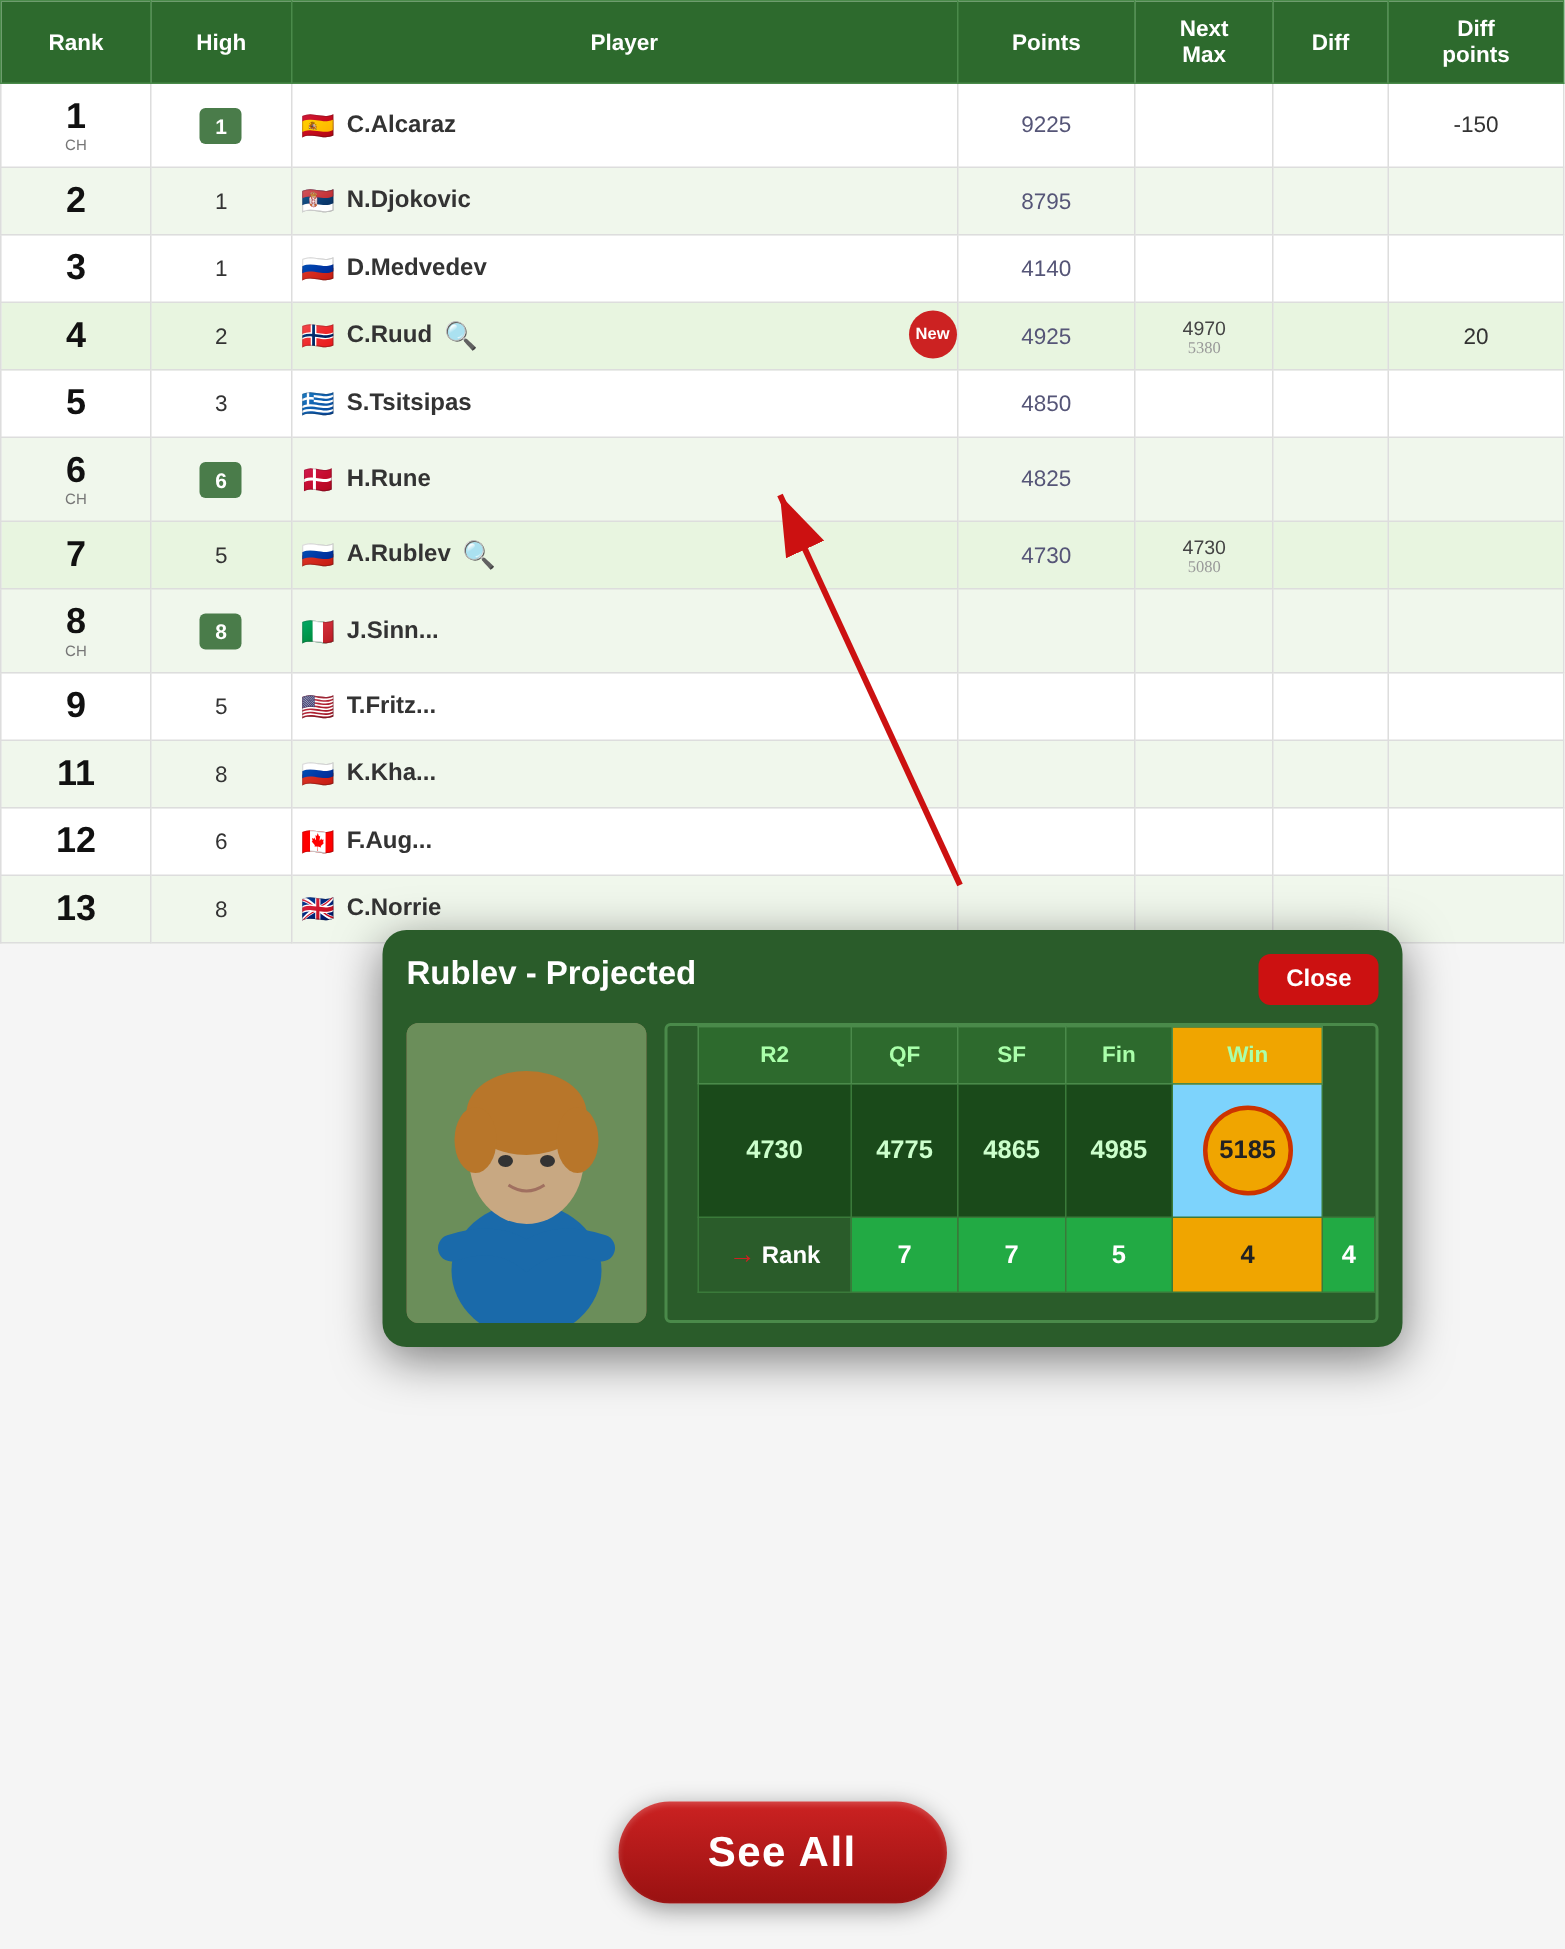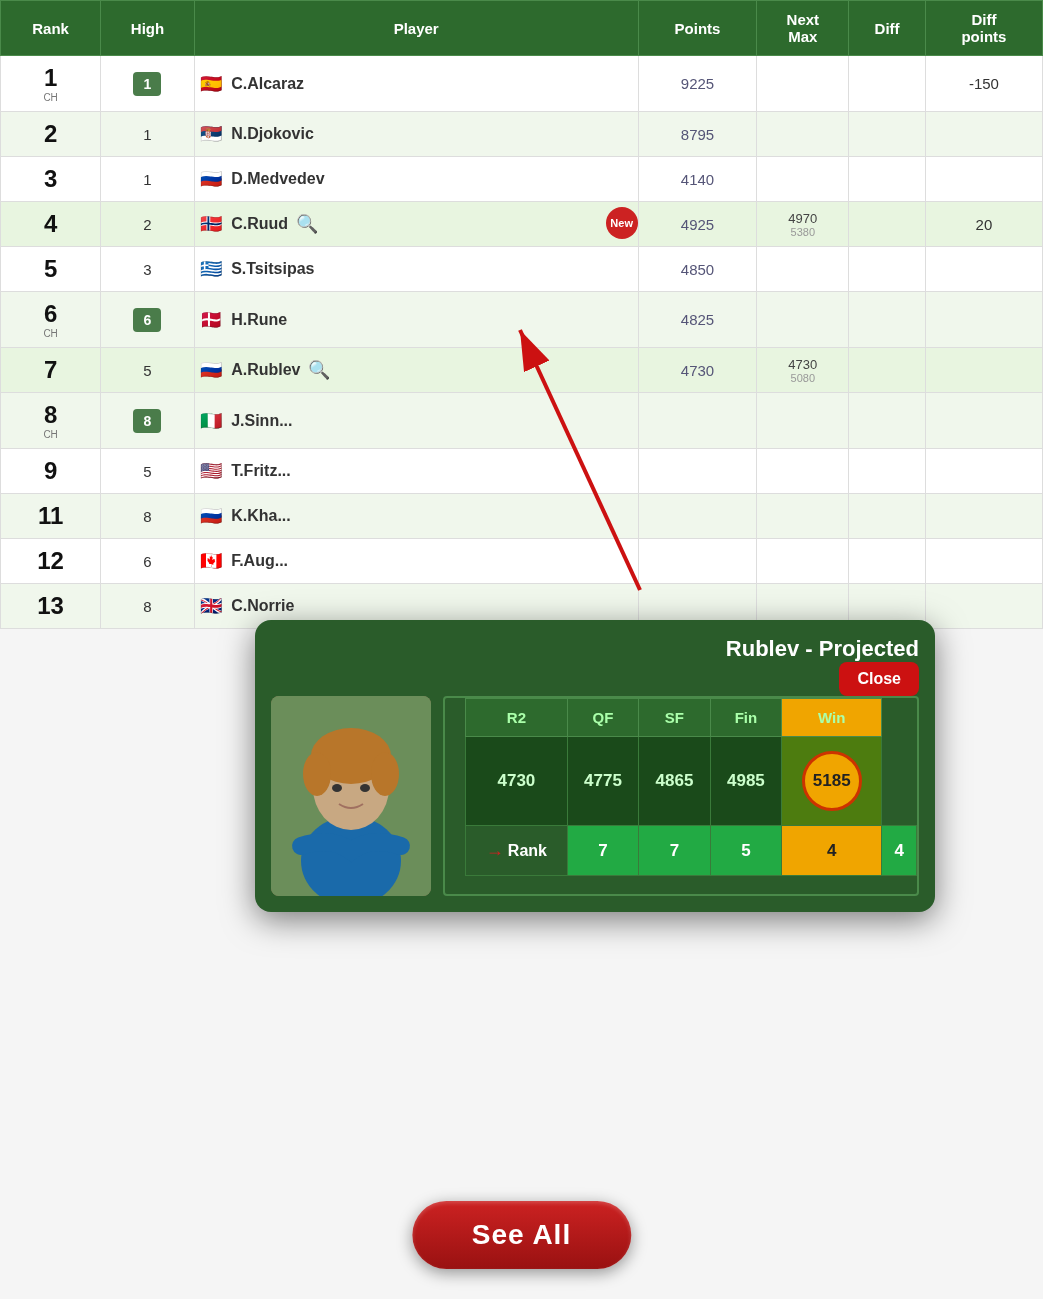--- a/index.html
+++ b/index.html
@@ -78,20 +78,21 @@
       color: #557;
       font-size: 15px;
     }
     .next-max-val {
       color: #444;
       font-size: 13px;
     }
     .next-max-sub {
       color: #999;
       font-size: 11px;
+      font-family: Liberation Serif, serif;
     }
     .diff-val {
       color: #333;
     }
     .diff-points-val {
       color: #333;
     }
     .search-icon-cell {
       font-size: 18px;
       color: #999;
@@ -129,23 +130,22 @@
       width: 680px;
       background: #2a5c2a;
       border-radius: 16px;
       padding: 16px;
       z-index: 100;
       box-shadow: 0 8px 32px rgba(0,0,0,0.5);
     }
     .popup-header {
       display: flex;
       justify-content: space-between;
-      align-items: flex-end;
-      margin-bottom: 0;
-      flex-direction: column;
+      align-items: flex-start;
+      margin-bottom: 12px;
     }
     .popup-title {
       color: white;
       font-size: 22px;
       font-weight: bold;
     }
     .close-btn {
       background: #cc1111;
       color: white;
       border: none;
@@ -197,21 +197,21 @@
     .popup-grid table td {
       background: #1a4a1a;
       color: #ccffcc;
       font-size: 17px;
       font-weight: bold;
       padding: 14px 8px;
       text-align: center;
       border: 1px solid #3a7a3a;
     }
     .popup-grid table td.win-cell {
-      background: #4d7c0f;
+      background: #7dd3fc;
       color: #222;
       margin-top: 12px;
     }
     .win-circle {
       display: inline-flex;
       align-items: center;
       justify-content: center;
       width: 60px;
       height: 60px;
       border-radius: 50%;

